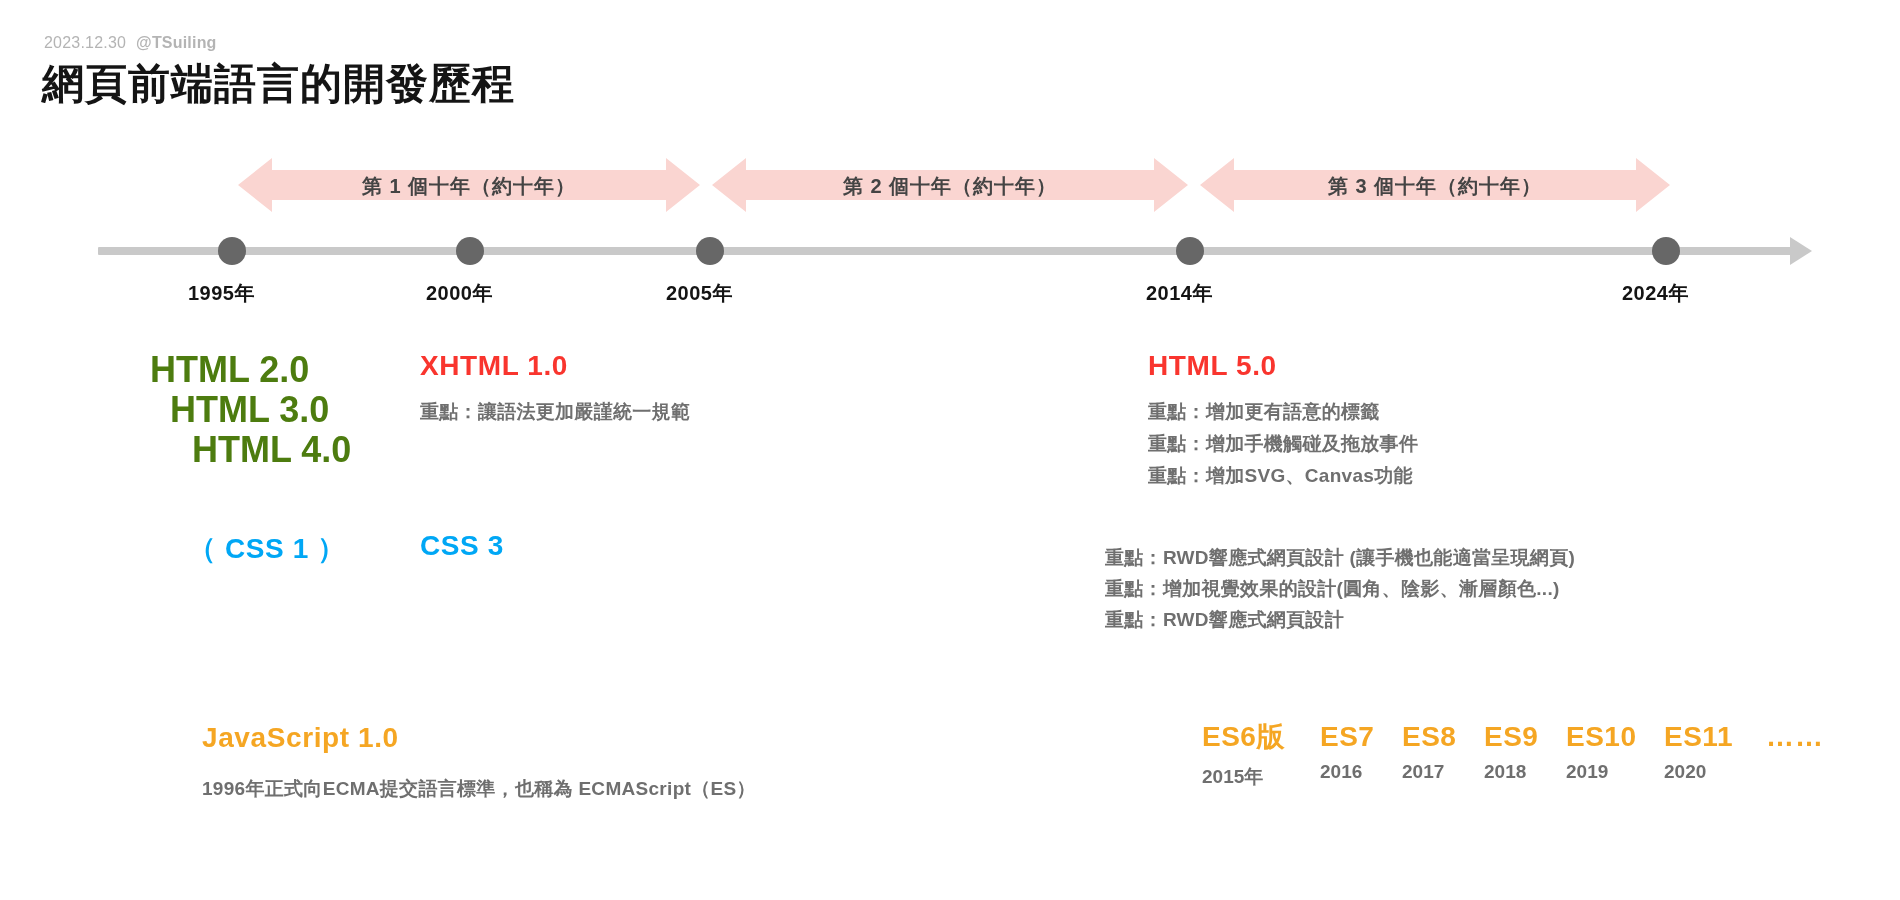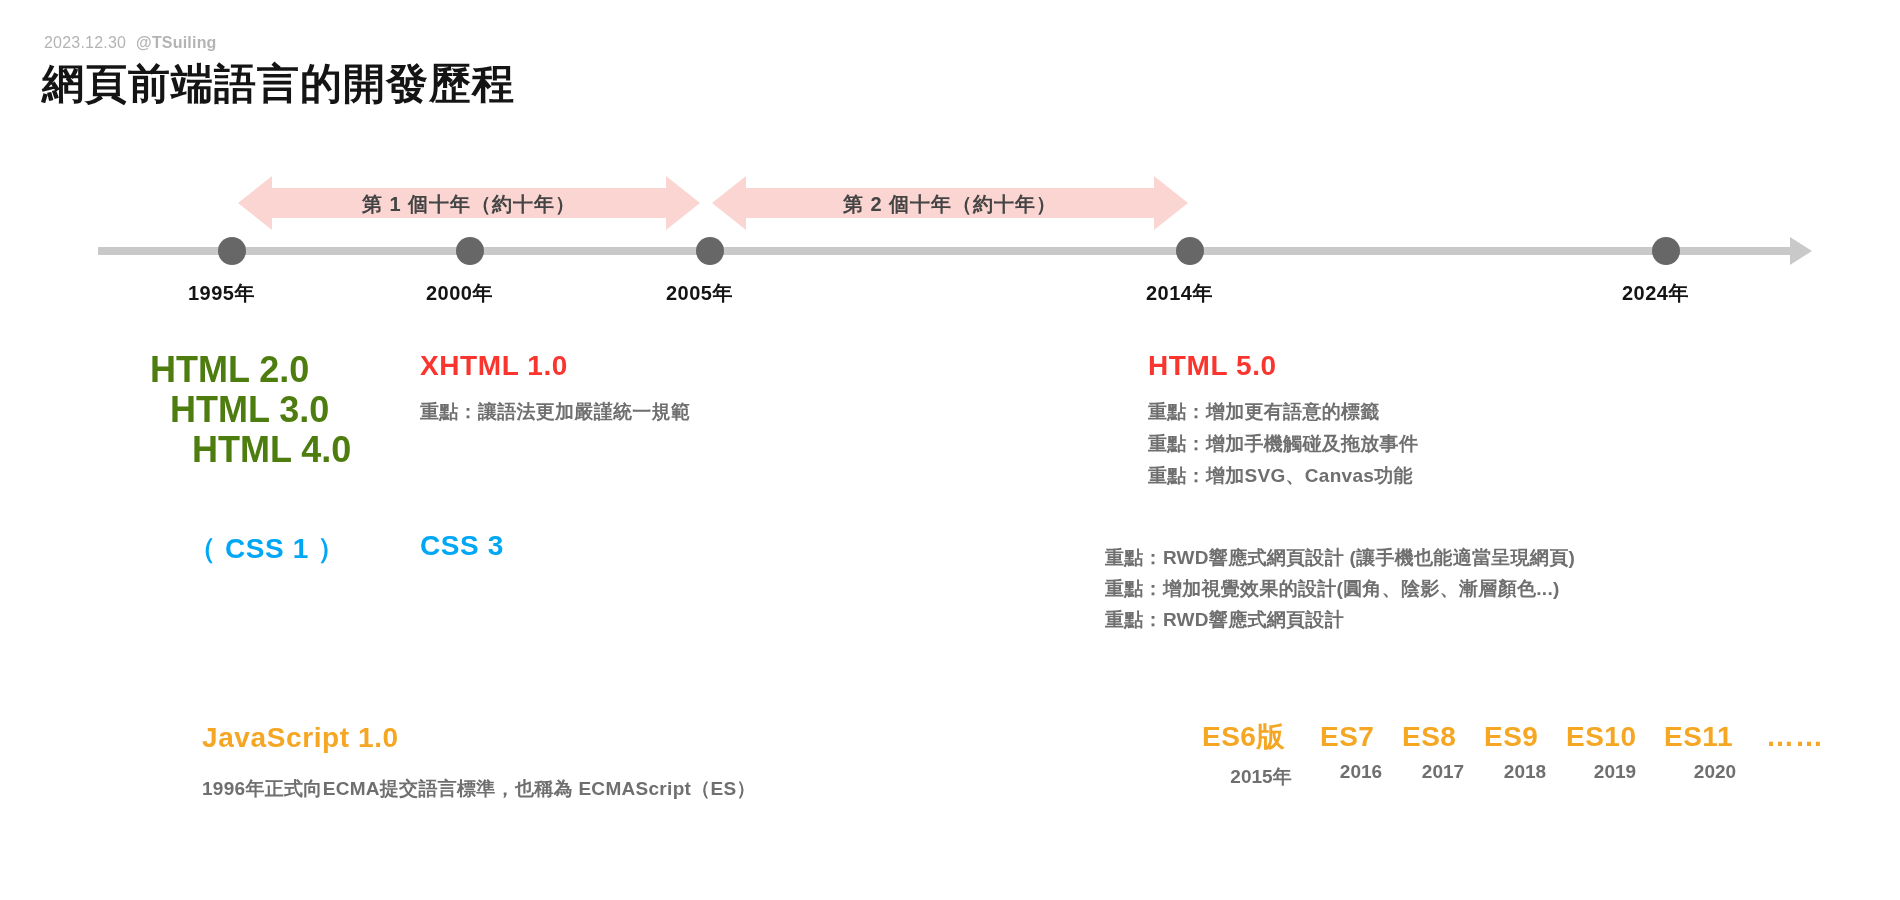--- a/index.html
+++ b/index.html
@@ -45,21 +45,21 @@
     font-weight: 700;
     color: #141414;
     letter-spacing: 1px;
     white-space: nowrap;
   }
 
   
   .decade-band {
     position: absolute;
     left: 0;
-    top: 176px;
+    top: 158px;
     width: 1580px;
     height: 54px;
   }
   .decade-arrow {
     position: absolute;
     top: 0;
     height: 54px;
     color: #444444;
     font-size: 20px;
     font-weight: 700;
@@ -168,21 +168,20 @@
     color: #f5a623;
     letter-spacing: .5px;
     white-space: nowrap;
   }
   .es-year {
     margin-top: 8px;
     font-size: 19px;
     font-weight: 700;
     color: #6f6f6f;
     white-space: nowrap;
-    text-align: center;
   }
   .es-ellipsis {
     font-size: 28px;
     font-weight: 700;
     color: #f5a623;
     letter-spacing: 1px;
   }
 </style>
 </head>
 <body>
@@ -193,20 +192,23 @@
     <span class="meta-date">2023.12.30</span><span class="meta-handle">@TSuiling</span>
   </div>
   <div class="page-title">網頁前端語言的開發歷程</div>
 
   <div class="decade-band">
     <div class="decade-arrow d1">
       <span class="decade-label">第 1 個十年（約十年）</span>
     </div>
     <div class="decade-arrow d2">
       <span class="decade-label">第 2 個十年（約十年）</span>
+    </div>
+    <div class="decade-arrow d3">
+      <span class="decade-label">第 3 個十年（約十年）</span>
     </div>
   </div>
 
   <div class="axis"></div>
   <div class="axis-head"></div>
 
   <div class="axis-dot" style="left:218px;"></div>
   <div class="axis-dot" style="left:456px;"></div>
   <div class="axis-dot" style="left:696px;"></div>
   <div class="axis-dot" style="left:1176px;"></div>

